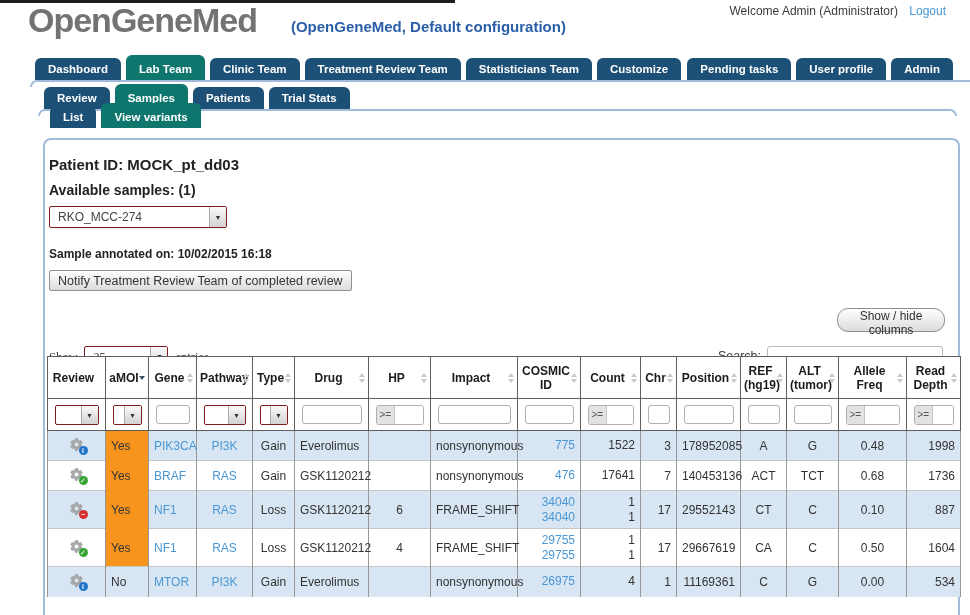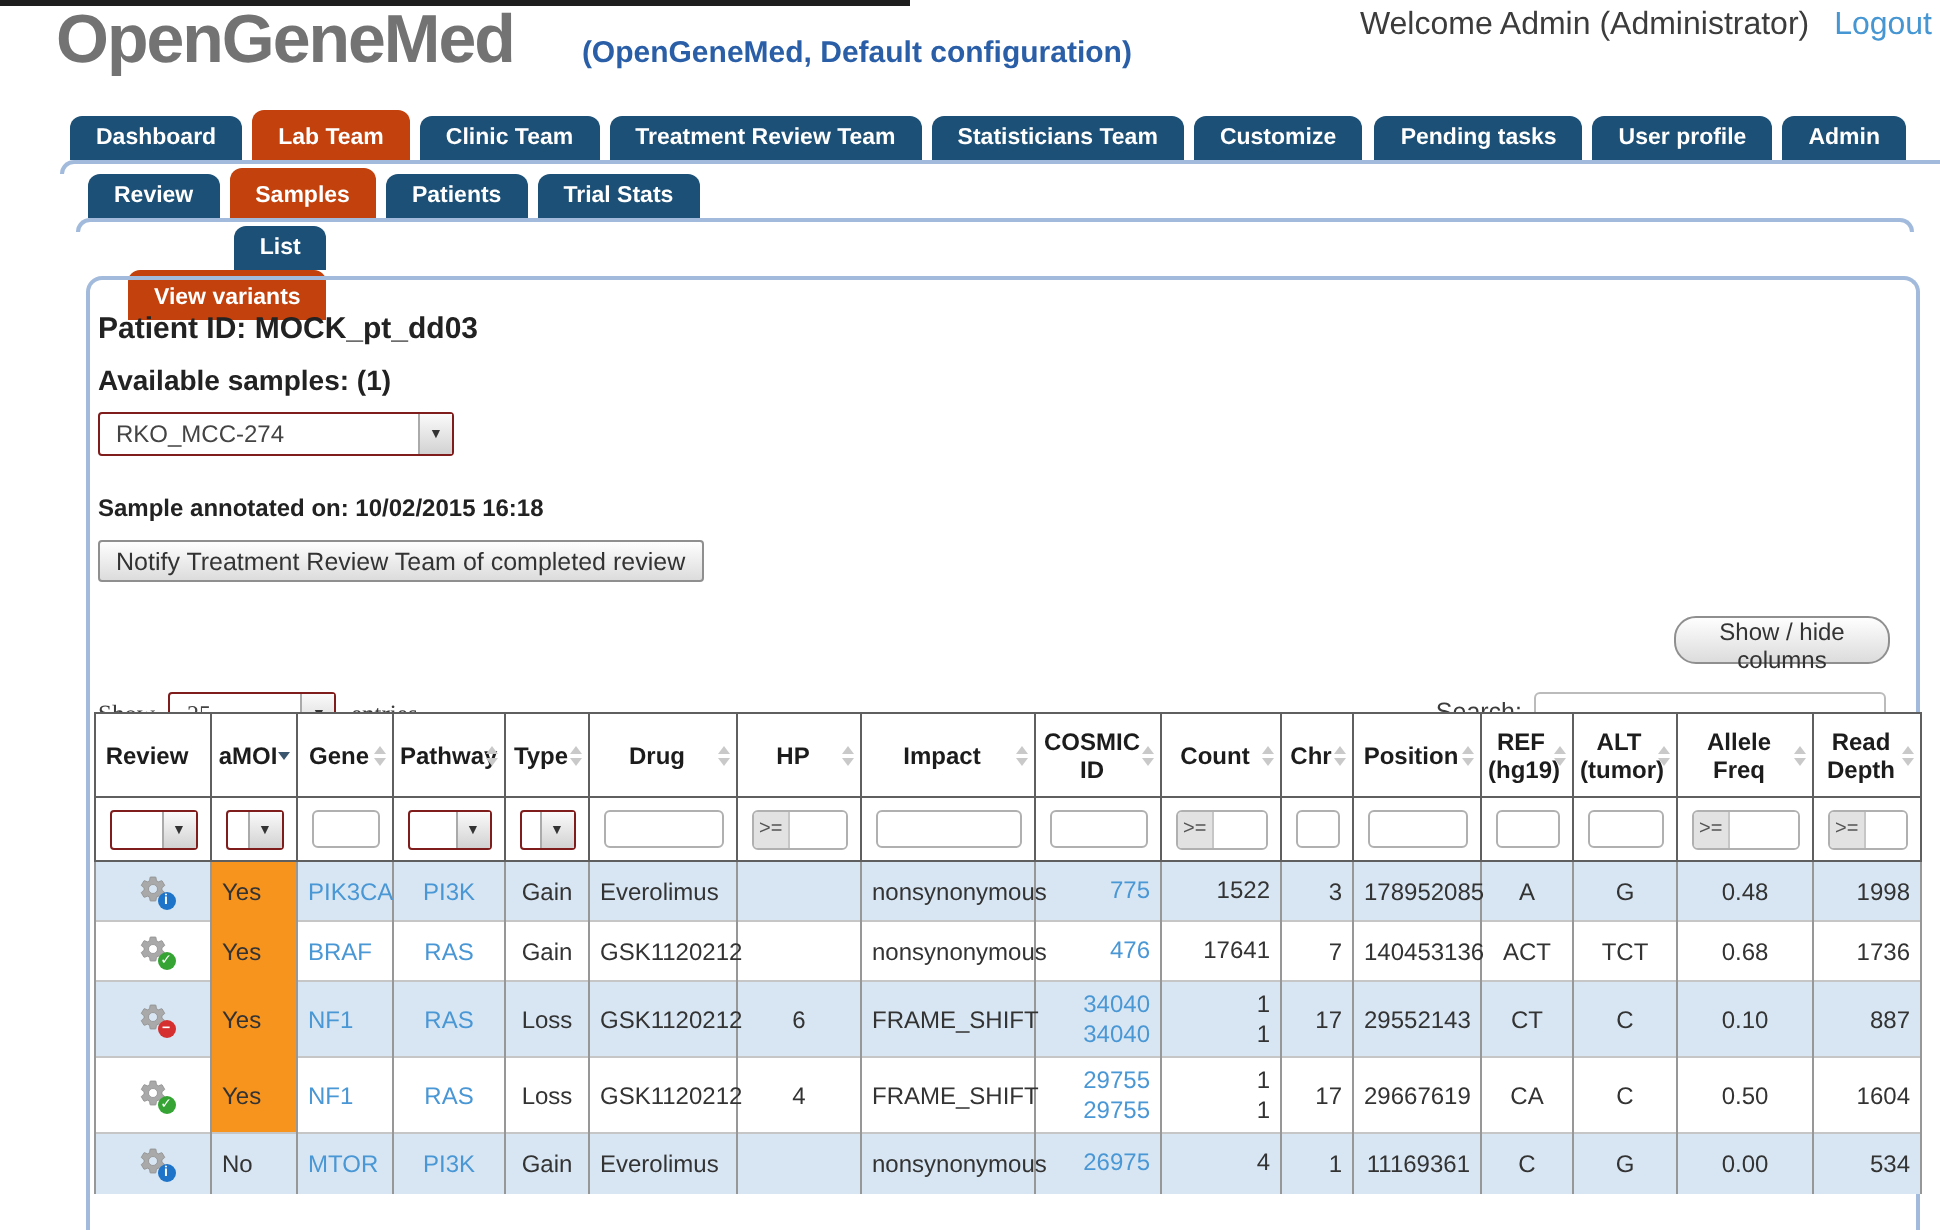--- a/index.html
+++ b/index.html
@@ -7,34 +7,34 @@
   body {
     position: relative; overflow: hidden; background: #fff;
     font-family: "Liberation Sans", "DejaVu Sans", sans-serif; color: #333;
   }
   .top-strip { position:absolute; left:0; top:0; width:455px; height:3px; background:#1e1e1e; }
 
   .brand-row { position:absolute; left:28px; top:1px; display:flex; align-items:baseline; }
   .app-title { font-size:34px; font-weight:bold; color:#737373; letter-spacing:-1px; }
   .app-subtitle { font-size:15px; font-weight:bold; color:#2a5fa8; margin-left:34px; }
 
-  .welcome { position:absolute; top:4px; right:4px; font-size:16px; color:#3c3c3c; }
+  .welcome { position:absolute; top:4px; right:24px; font-size:12px; color:#3c3c3c; }
   .logout { color:#4596d3; margin-left:8px; text-decoration:none; cursor:pointer; }
 
   .tabs-row { position:absolute; display:flex; align-items:flex-end; }
   #main-tabs  { left:35px;  top:55px; height:25px; }
   #right-tabs { right:12px; top:55px; height:25px; }
   #sub-tabs   { left:44px;  top:84px; height:25px; }
-  #view-tabs  { left:64px;  top:113px; height:15px;flex-direction:column; }
+  #view-tabs  { left:50px;  top:113px; height:15px; }
   .tab {
     background:#1d5076; color:#fff; font-weight:bold; font-size:11.5px;
     padding:5px 13px; border-radius:6px 6px 0 0; margin-right:5px;
     white-space:nowrap; cursor:pointer;
   }
-  .tab.active { background:#c2410c; padding-top:8px; }
+  .tab.active { background:#0f766e; padding-top:8px; }
 
   .panel { position:absolute; border:2px solid #a2bbdc; border-bottom:none; border-radius:8px 8px 0 0; }
   .panel1 { left:30px; right:-10px; top:80px; height:7px; }
   .panel2 { left:38px; width:919px; top:109px; height:7px; }
   .panel3 { left:43px; width:917px; top:138px; height:477px; }
 
   .patient-id { position:absolute; left:49px; top:156px; font-size:15px; font-weight:bold; color:#222; }
   .avail      { position:absolute; left:49px; top:182px; font-size:14px; font-weight:bold; color:#222; }
 
   .sel { display:inline-flex; position:relative; background:#fff; border:1px solid #7f1d1d; border-radius:2px; align-items:center; cursor:pointer; }

